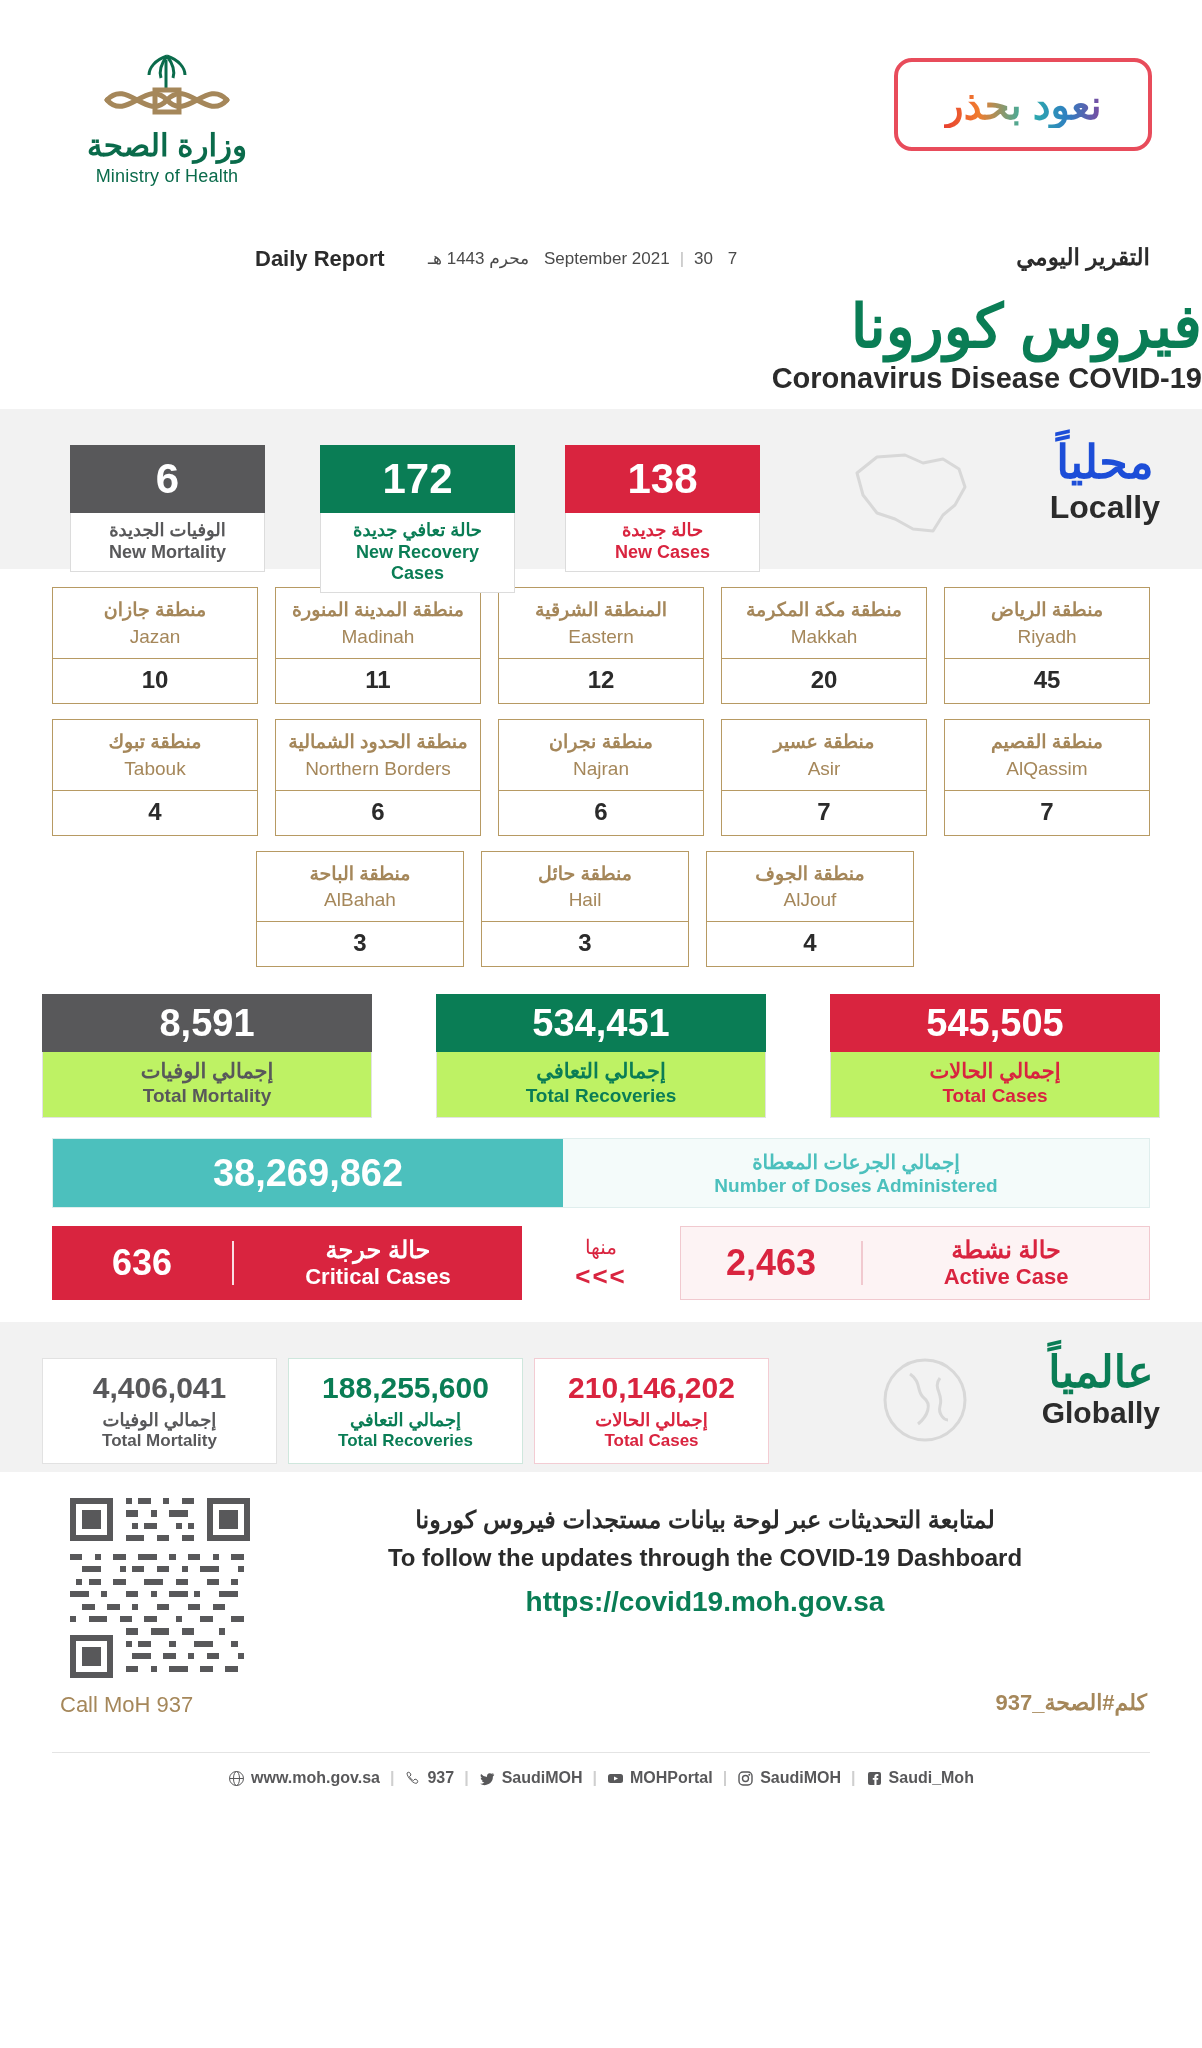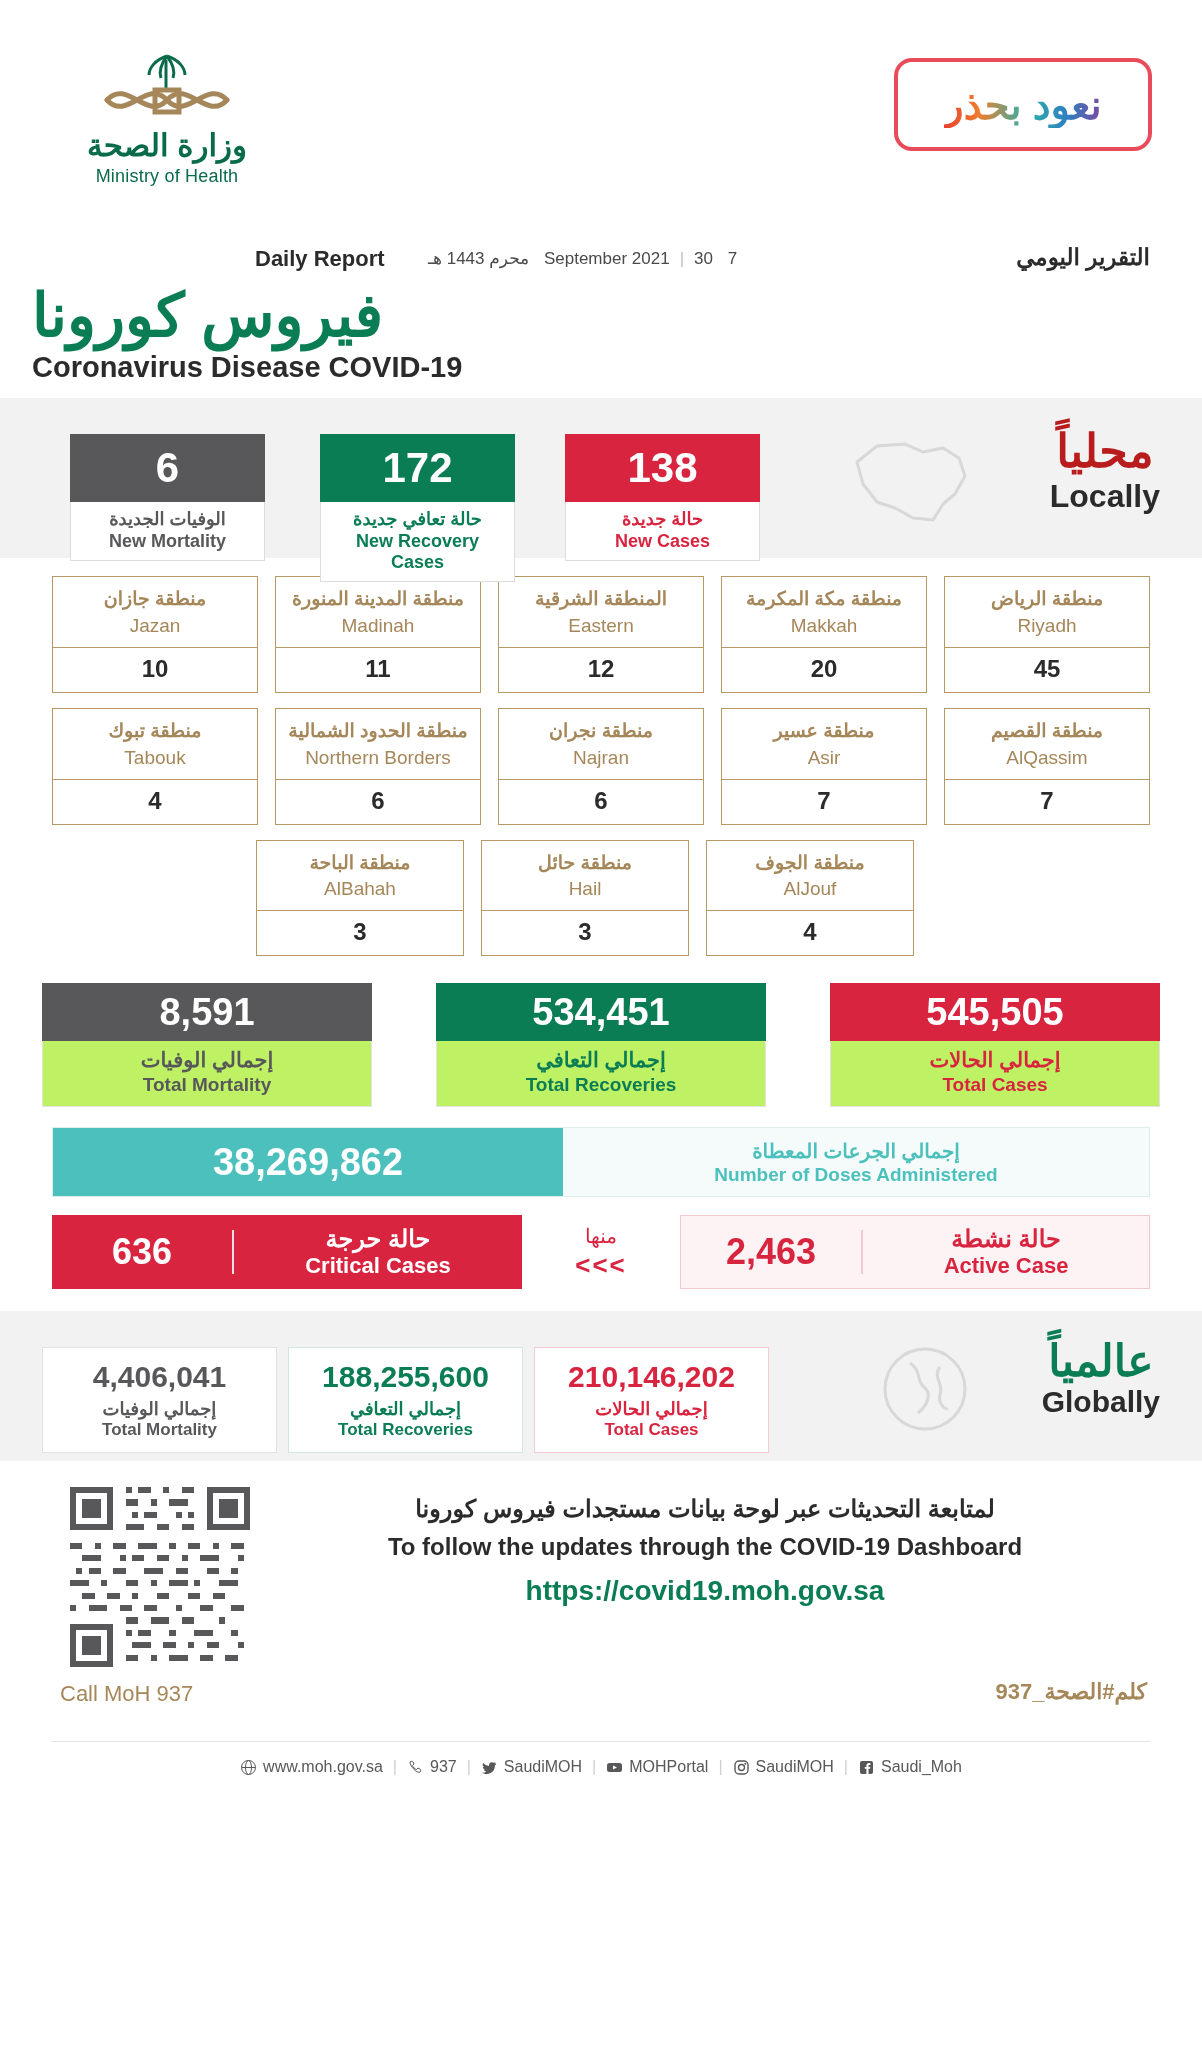--- a/index.html
+++ b/index.html
@@ -51,37 +51,37 @@
   }
   .reportline .dates{
     position:absolute;left:418px;top:10px;font-size:17px;color:#4a4a4a;direction:rtl;
   }
   .reportline .dates span{padding:0 10px;}
   .reportline .sep{color:#bdbdbd;}
   .reportline .ar-daily{
     position:absolute;right:52px;top:6px;font-size:23px;font-weight:bold;color:#2b2b2b;direction:rtl;
   }
   .virus-title{
-    text-align:left;margin-top:4px;padding-left:32px;
+    text-align:right;margin-top:15px;
   }
   .virus-ar{
     font-size:60px;font-weight:bold;color:#0a7d55;direction:rtl;line-height:1.05;
   }
   .virus-en{
     font-size:29px;font-weight:bold;color:#2b2b2b;margin-top:4px;
   }
 
   
   .locally{
     background:#f2f2f2;height:160px;position:relative;margin-top:14px;
   }
   .locally-label{
     position:absolute;right:42px;top:30px;text-align:center;
   }
-  .locally-ar{font-size:46px;font-weight:bold;color:#b91c1c;direction:rtl;line-height:1;}
+  .locally-ar{font-size:46px;font-weight:bold;color:#1d4ed8;direction:rtl;line-height:1;}
   .locally-en{font-size:32px;font-weight:bold;color:#2b2b2b;margin-top:4px;}
   .ksa-map{position:absolute;right:225px;top:34px;}
 
   .stat-box{
     position:absolute;top:36px;width:195px;text-align:center;background:#fff;
   }
   .stat-num{
     font-size:42px;font-weight:bold;color:#fff;line-height:68px;height:68px;
   }
   .stat-lbl{
@@ -195,21 +195,21 @@
   .dash-en{font-size:24px;font-weight:bold;color:#2b2b2b;margin-top:10px;}
   .dash-url{font-size:28px;font-weight:bold;color:#0a7d55;margin-top:14px;}
 
   .callrow{position:relative;height:56px;}
   .call-en{position:absolute;left:60px;top:10px;font-size:22px;color:#a5875a;}
   .call-ar{position:absolute;right:55px;top:8px;font-size:22px;color:#a5875a;font-weight:bold;direction:rtl;}
 
   .footerbar{
     border-top:1px solid #e4e4e4;margin:14px 52px 0;padding:16px 0 22px;
     display:flex;align-items:center;justify-content:center;gap:10px;
-    font-size:16px;color:#58585a;
+    font-size:16px;color:#58585a;font-weight:bold;
   }
   .fitem{display:flex;align-items:center;gap:6px;}
   .fsep{color:#cfcfcf;}
   .ficon{display:inline-block;width:17px;height:17px;}
 </style>
 </head>
 <body>
 
 <div class="page">
 

